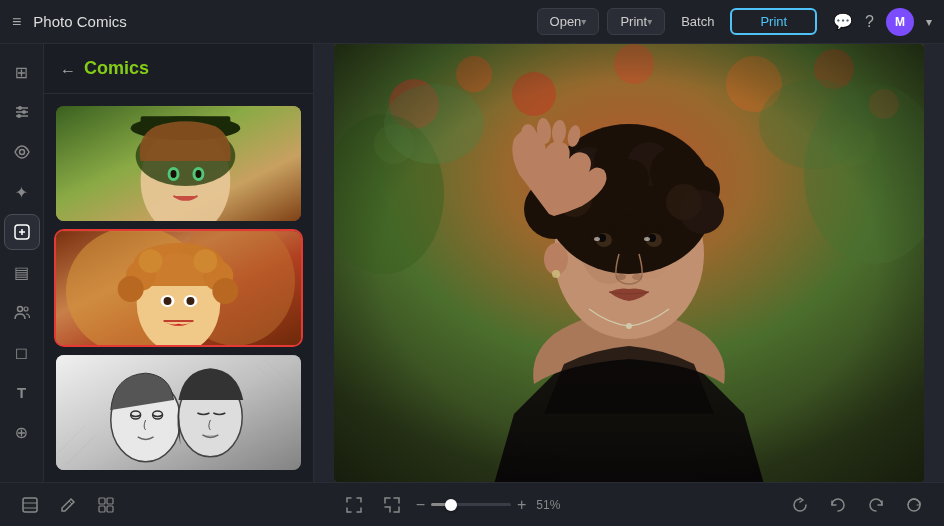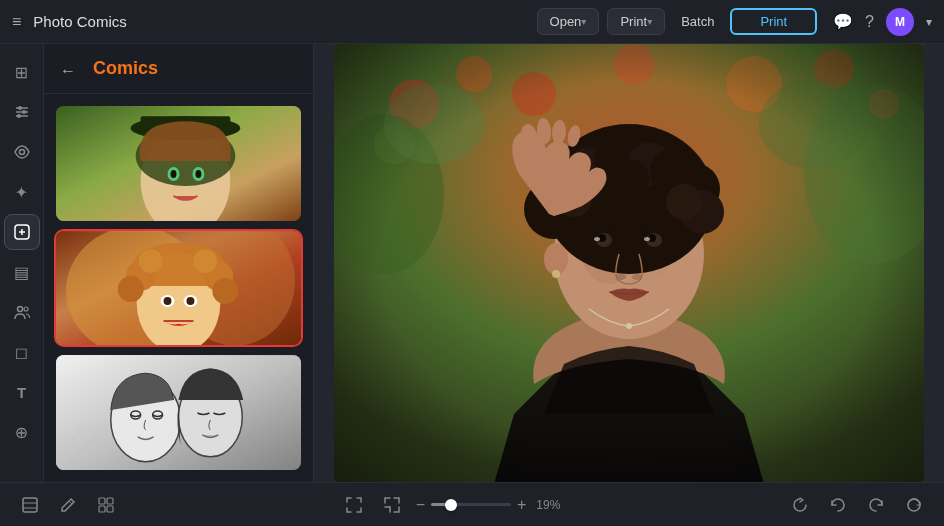--- a/index.html
+++ b/index.html
@@ -144,24 +144,23 @@
       gap: 8px;
       padding: 14px 16px;
       border-bottom: 1px solid #2a2d35;
     }
     .panel-back {
       color: #aaa;
       cursor: pointer;
       font-size: 16px;
     }
     .panel-title {
-      color: #f97316;
+      color: #84cc16;
       font-size: 18px;
       font-weight: 600;
-      margin-left: 9px;
     }
     .panel-items {
       flex: 1;
       overflow-y: auto;
       padding: 12px;
       display: flex;
       flex-direction: column;
       gap: 10px;
     }
     .panel-items::-webkit-scrollbar { width: 4px; }
@@ -651,21 +650,21 @@
 
     <div class="zoom-bar">
       <span class="zoom-minus">−</span>
       <div class="zoom-slider">
         <div class="zoom-slider-fill"></div>
         <div class="zoom-slider-thumb"></div>
       </div>
       <span class="zoom-plus">+</span>
     </div>
 
-    <span class="zoom-label">19%</span>
+    <span class="zoom-label">51%</span>
   </div>
 
   <div class="bottom-right">
     <div class="toolbar-btn">
       <svg width="16" height="16" viewBox="0 0 16 16" fill="none">
         <path d="M14 8A6 6 0 1 1 8 2" stroke="#888" stroke-width="1.5" fill="none" stroke-linecap="round"></path>
         <path d="M8 1l3 2-3 2" stroke="#888" stroke-width="1.5" fill="none" stroke-linecap="round" stroke-linejoin="round"></path>
       </svg>
     </div>
     <div class="toolbar-btn">

